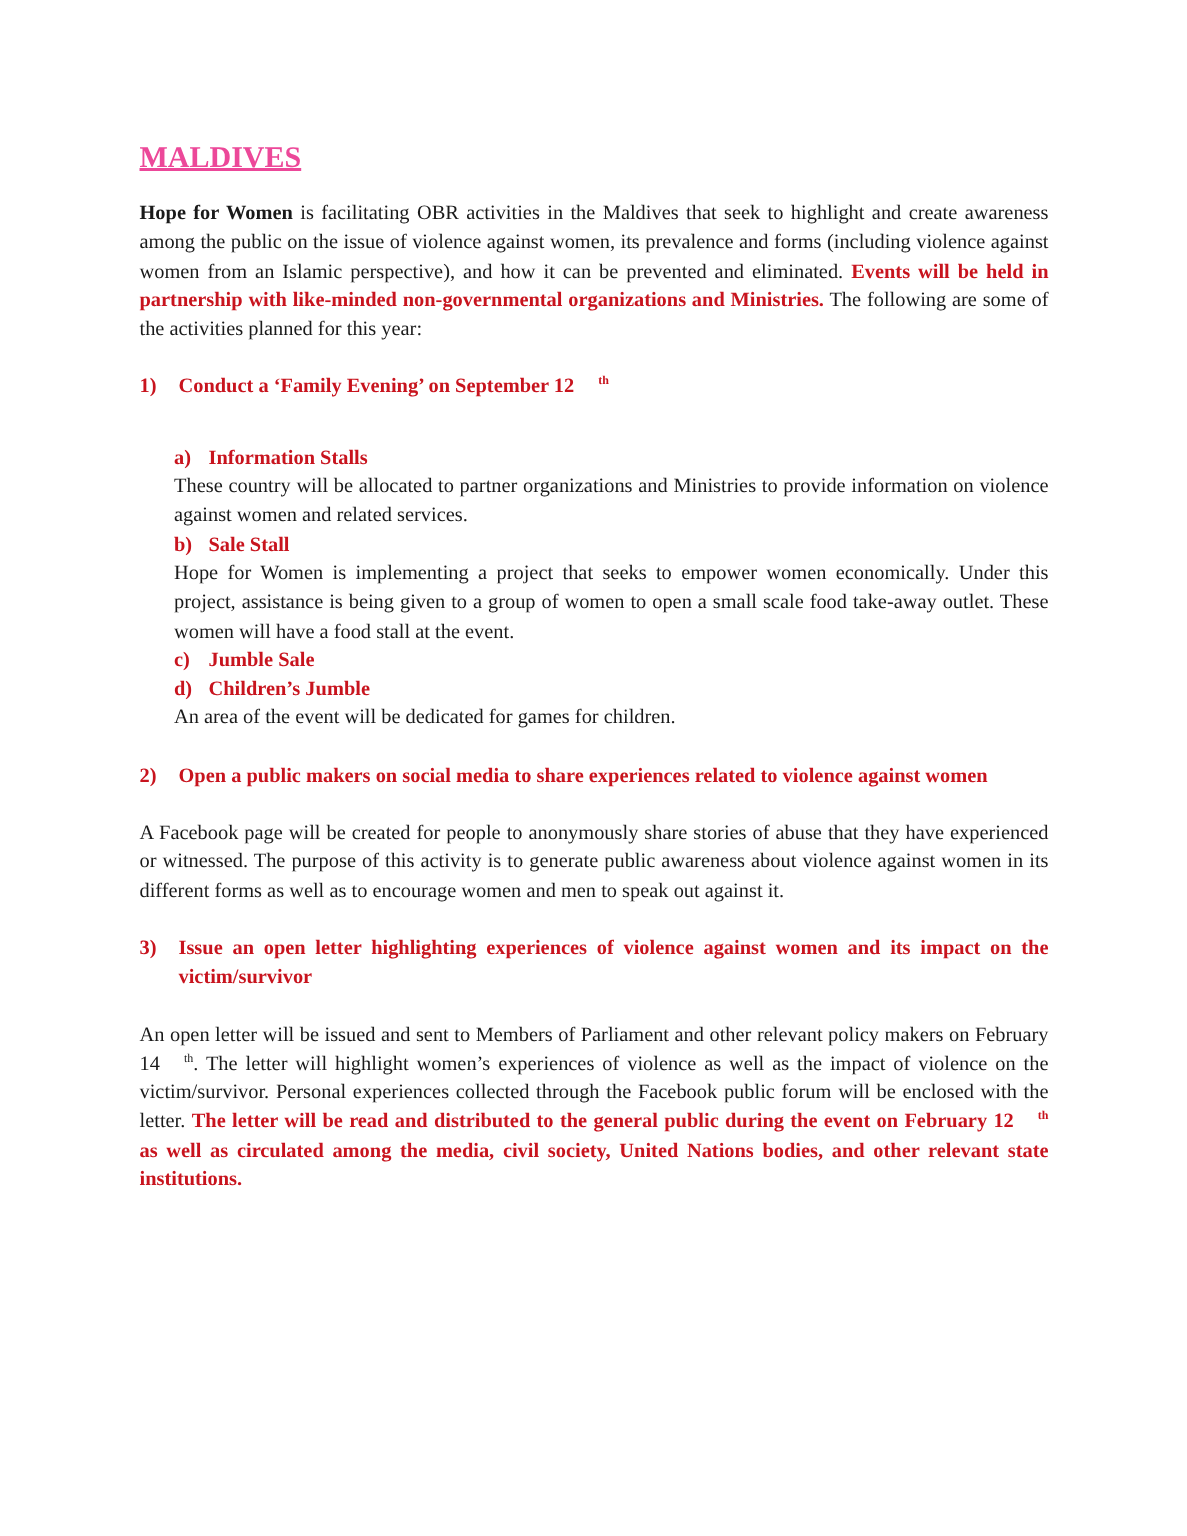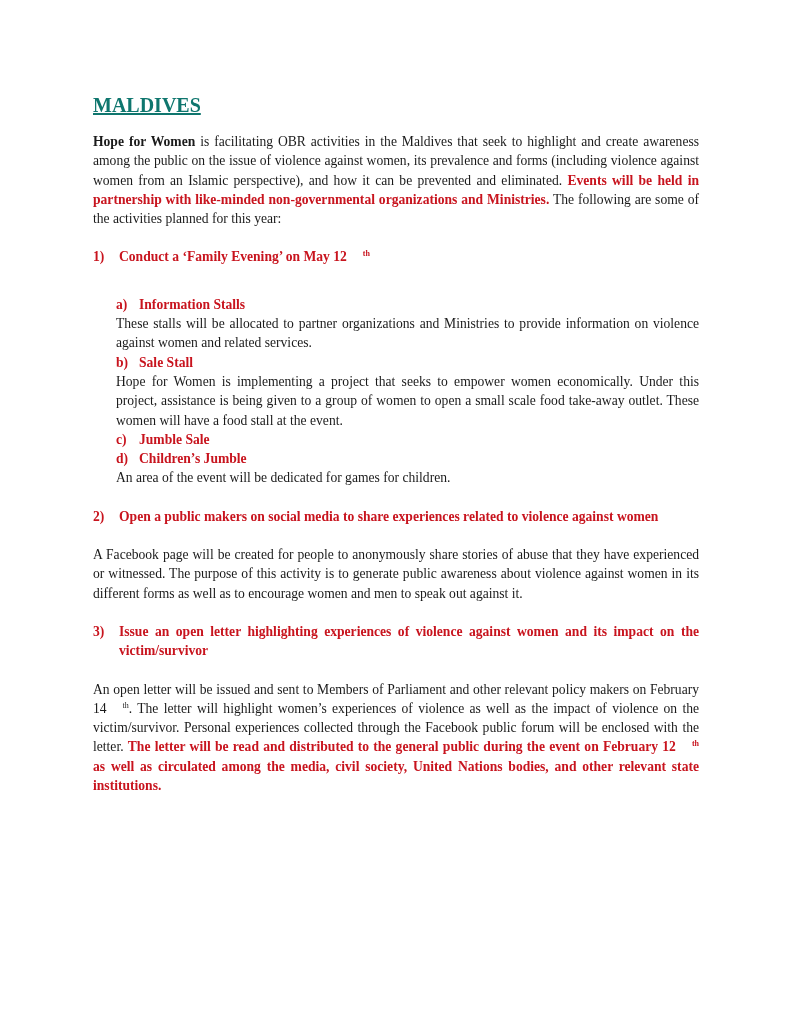--- a/index.html
+++ b/index.html
@@ -1,19 +1,19 @@
 <!DOCTYPE html>
 <html><head>
 <meta charset="utf-8">
 <style>
   html, body { margin: 0; padding: 0; background: #ffffff; }
   body { width: 791px; height: 1024px; position: relative; overflow: hidden;
          font-family: "Liberation Serif", "DejaVu Serif", serif; color: #1a1a1a; }
   .page { position: absolute; left: 93px; top: 92px; width: 606px; font-size: 13.6px; line-height: 19.3px; }
-  .title { font-size: 20px; font-weight: bold; color: #0f766e; text-decoration: underline; margin: 0 0 14px 0; line-height: 26px; }
+  .title { font-size: 20px; font-weight: bold; color: #ec4899; text-decoration: underline; margin: 0 0 14px 0; line-height: 26px; }
   p { margin: 0; text-align: justify; }
   .red { color: #c8141e; font-weight: bold; }
   .b { font-weight: bold; }
   .heading { color: #c8141e; font-weight: bold; display: flex; margin: 0; }
   .heading .num { width: 26px; flex: none; }
   .heading .txt { flex: 1; text-align: justify; }
   .gap-lg { height: 19px; }
   .gap-md { height: 17px; }
   .sub { margin-left: 23px; }
   .sub .subhead { color: #c8141e; font-weight: bold; display: flex; }
@@ -25,31 +25,31 @@
 
 <div class="page">
   <div class="title">MALDIVES</div>
 
   <p><span class="b">Hope for Women</span><span> is facilitating OBR activities in the Maldives that seek to highlight and create awareness among the public on the issue of violence against women, its prevalence and forms (including violence against women from an Islamic perspective), and how it can be prevented and eliminated. </span><span class="red">Events will be held in partnership with like-minded non-governmental organizations and Ministries.</span><span> The following are some of the activities planned for this year:</span></p>
 
   <div class="gap-lg"></div>
 
   <div class="heading">
     <span class="num">1)</span>
-    <span class="txt"><span>Conduct a ‘Family Evening’ on May 12</span><sup>th</sup></span>
+    <span class="txt"><span>Conduct a ‘Family Evening’ on September 12</span><sup>th</sup></span>
   </div>
   <div class="gap-lg"></div>
   <div class="gap-md" style="height:9px"></div>
 
   <div class="sub">
     <div class="subhead">
         <span class="num">a)</span>
         <span>Information Stalls</span>
       </div>
-    <p>These stalls will be allocated to partner organizations and Ministries to provide information on violence against women and related services.</p>
+    <p>These country will be allocated to partner organizations and Ministries to provide information on violence against women and related services.</p>
 
     <div class="subhead">
         <span class="num">b)</span>
         <span>Sale Stall</span>
       </div>
     <p>Hope for Women is implementing a project that seeks to empower women economically. Under this project, assistance is being given to a group of women to open a small scale food take-away outlet. These women will have a food stall at the event.</p>
 
     <div class="subhead">
         <span class="num">c)</span>
         <span>Jumble Sale</span>

